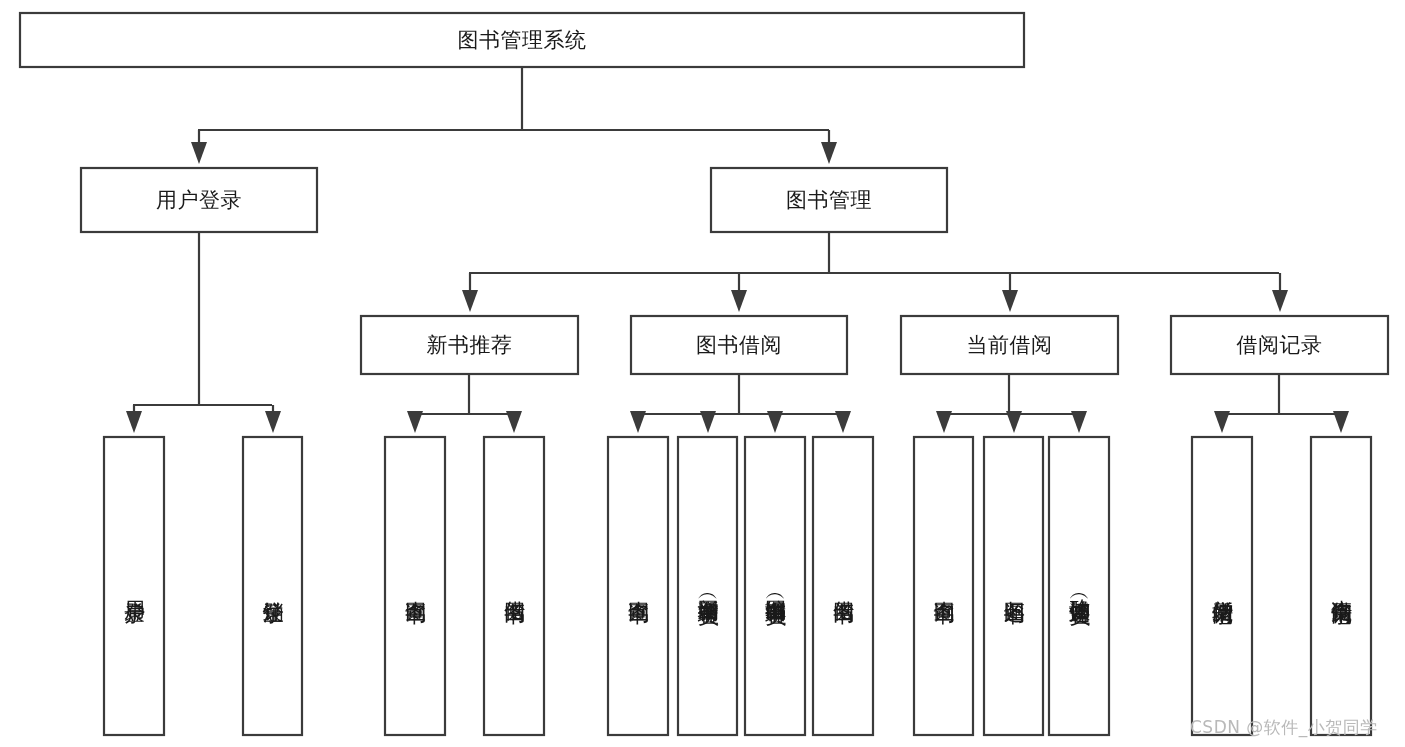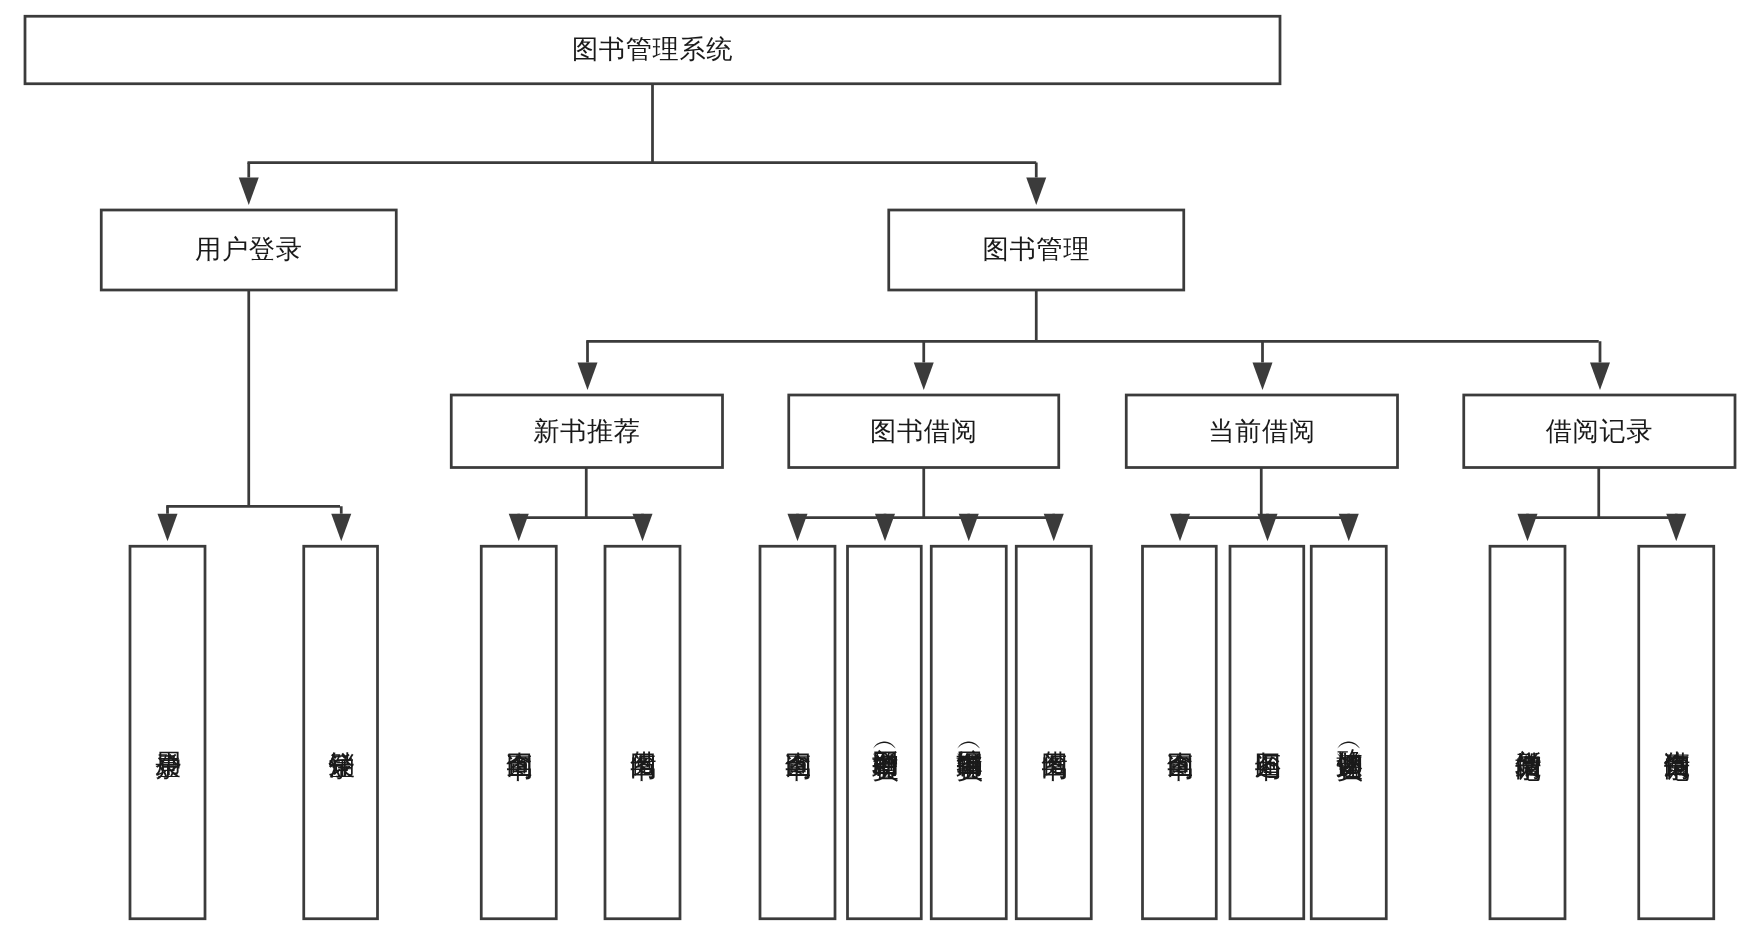--- a/index.html
+++ b/index.html
@@ -194,14 +194,15 @@
       <div class="leaf-label-wrap" style="left: 984px; top: 437px; width: 59px; height: 298px;">归还图书</div>
       <div class="leaf-hit" style="left: 984px; top: 437px; width: 59px; height: 298px;"></div>
       <div class="leaf-label-wrap" style="left: 1049px; top: 437px; width: 60px; height: 298px;">确认归还（管理员）</div>
       <div class="leaf-hit" style="left: 1049px; top: 437px; width: 60px; height: 298px;"></div>
       <div class="leaf-label-wrap" style="left: 1192px; top: 437px; width: 60px; height: 298px;">新增借阅记录</div>
       <div class="leaf-hit" style="left: 1192px; top: 437px; width: 60px; height: 298px;"></div>
       <div class="leaf-label-wrap" style="left: 1311px; top: 437px; width: 60px; height: 298px;">查询借阅记录</div>
       <div class="leaf-hit" style="left: 1311px; top: 437px; width: 60px; height: 298px;"></div>
     </div>
 
+  <div class="watermark" style="left:1190px; top:716px;">CSDN @软件_小贺同学</div>
 
 </div>
 
 </body></html>

